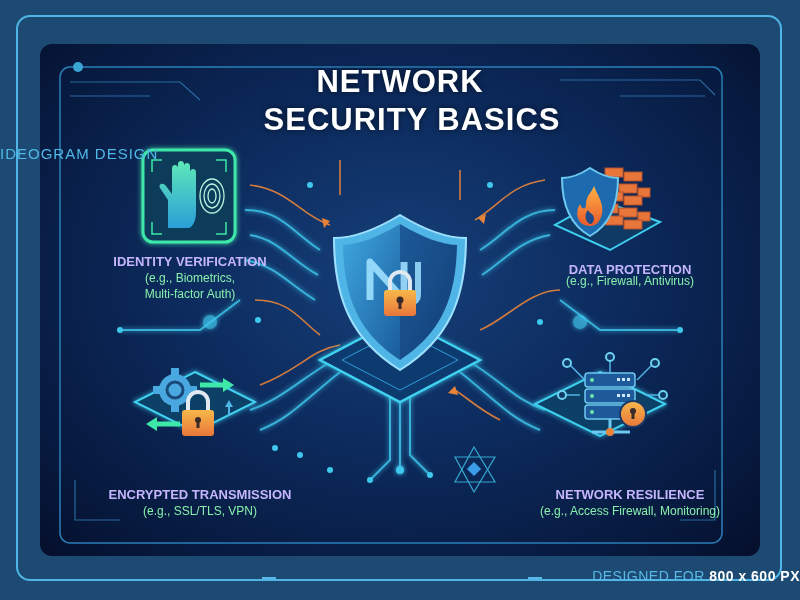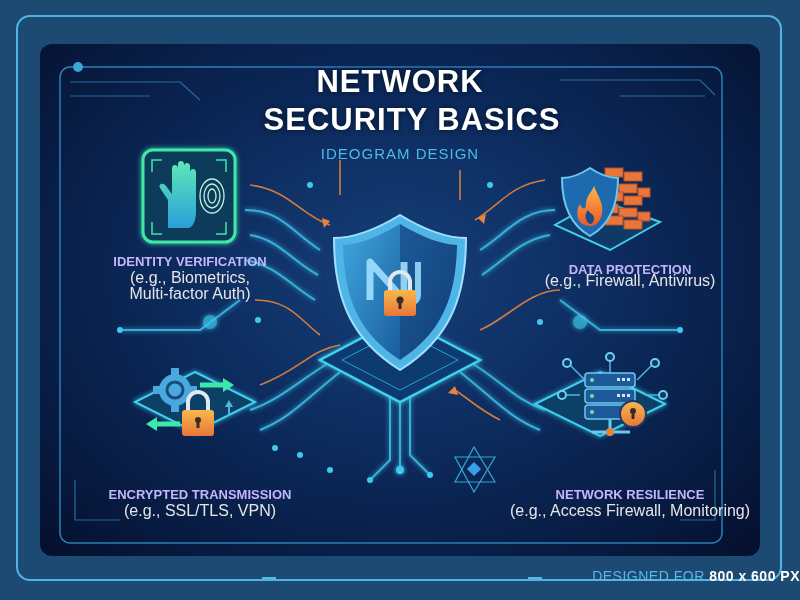--- a/index.html
+++ b/index.html
@@ -20,29 +20,29 @@
   }
   svg.circuits { position: absolute; left: 0; top: 0; }
   .title {
     position: absolute; left: 0; width: 800px; text-align: center;
     color: #ffffff; font-weight: bold; font-family: "Liberation Sans", sans-serif;
     text-shadow: 0 0 6px rgba(0,0,0,0.6);
   }
   .title.l1 { top: 64px; font-size: 31px; letter-spacing: 1px; }
   .title.l2 { top: 102px; font-size: 31px; letter-spacing: 1px; margin-left: 12px; }
   .subtitle {
-    position: absolute; left: 0; width: 800px; top: 145px; text-align: center;
+    position: absolute; left: 0; width: 800px; top: 145px; text-align: left;
     color: #4fb8e8; font-size: 15px; letter-spacing: 1px; font-family: "Liberation Sans", sans-serif;
   }
   .label-head {
     position: absolute; color: #c4b5fd; font-weight: bold; font-size: 13px;
     font-family: "Liberation Sans", sans-serif; text-align: center; white-space: nowrap;
   }
   .label-sub {
-    position: absolute; color: #e5e5e5; font-size: 16px;
+    position: absolute; color: #86efac; font-size: 12px;
     font-family: "Liberation Sans", sans-serif; text-align: center; white-space: nowrap; line-height: 16px;
   }
   .footer {
     position: absolute; top: 568px; left: 0; width: 800px; text-align: right;
     font-size: 14px; font-family: "Liberation Sans", sans-serif; letter-spacing: 0.5px;
   }
   .footer .a { color: #5ab8e6; }
   .footer .b { color: #ffffff; font-weight: bold; }
   .footer-line { position: absolute; top: 577px; height: 2px; width: 14px; background: #5ab8e6; }
 </style>

